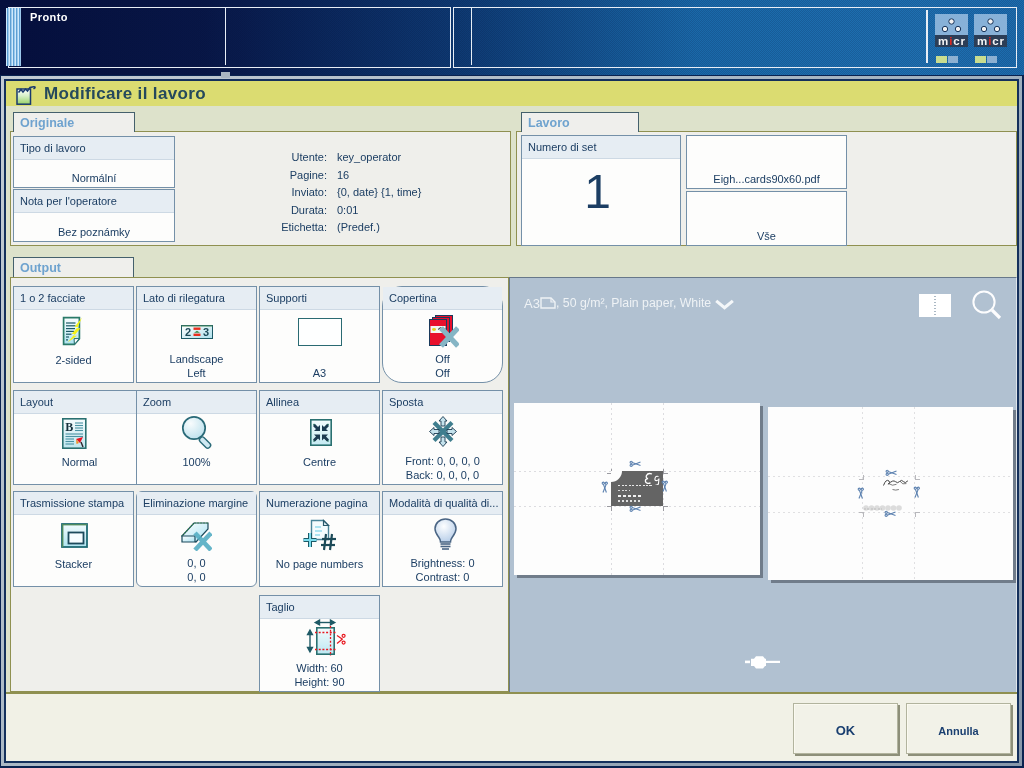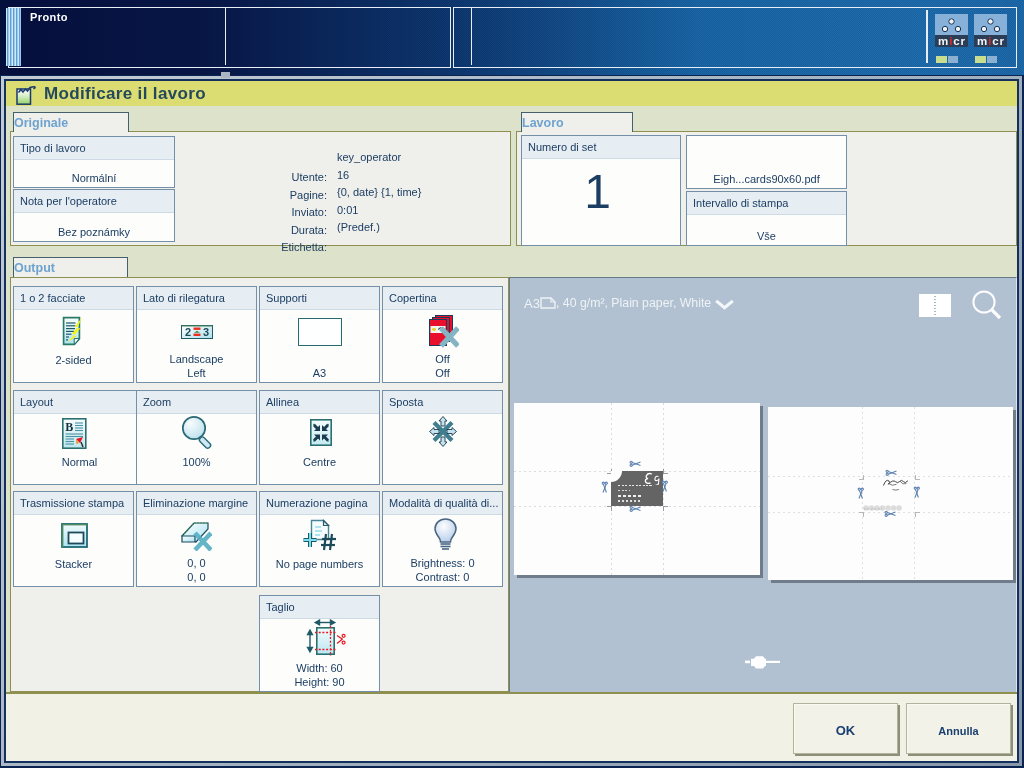--- a/index.html
+++ b/index.html
@@ -3,21 +3,21 @@
 <style>
   html,body{margin:0;padding:0;}
   body{width:1024px;height:768px;overflow:hidden;background:#0a2350;font-family:"Liberation Sans",sans-serif;}
   #root{position:absolute;left:0;top:0;width:1024px;height:768px;}
   .abs{position:absolute;}
   .optbtn{position:absolute;background:#fdfdfc;border:1px solid #7490a8;}
   .optbtn .hd{position:absolute;left:0;top:0;right:0;height:22px;background:#e6edf3;border-bottom:1px solid #cdd9e4;color:#1c3e63;font-size:11px;line-height:22px;padding-left:6px;white-space:nowrap;overflow:hidden;}
   .optbtn .cap{position:absolute;left:0;right:0;bottom:2px;text-align:center;color:#1c3e63;font-size:11px;line-height:13.5px;}
   .optbtn .cap1{position:absolute;left:0;right:0;bottom:15px;text-align:center;color:#1c3e63;font-size:11px;line-height:13.5px;}
   .optbtn .cap0{position:absolute;left:0;right:0;bottom:2px;text-align:center;color:#1c3e63;font-size:11px;line-height:13.5px;}
-  .tab{position:absolute;background:#efefec;border:1px solid #44606c;border-bottom:none;color:#6fa3cf;font-weight:bold;font-size:12.5px;z-index:3;}
+  .tab{position:absolute;background:#efefec;border:1px solid #44606c;border-bottom:none;color:#6fa3cf;font-weight:bold;font-size:12.5px;padding-left:6px;z-index:3;}
   .panel{position:absolute;background:#efefeb;border:1px solid #8f9050;}
   .icon{position:absolute;}
 </style></head>
 <body>
 <div id="root">
 
   <div class="abs" id="topbar" style="left:0;top:0;width:1024px;height:75px;background:linear-gradient(90deg,#050f3e 0%,#081748 20%,#0e3a74 45%,#1a69aa 68%,#1f70b2 90%,#1d6cae 100%);">
     <div class="abs" style="left:0;top:0;width:1024px;height:75px;background:conic-gradient(rgba(2,10,40,0.16) 25%,transparent 0 50%,rgba(2,10,40,0.16) 0 75%,transparent 0);background-size:2px 2px;"></div>
     <div class="abs" style="left:8px;top:7px;width:441px;height:59px;border:1px solid #e8eef6;"></div>
     <div class="abs" style="left:6px;top:8px;width:15px;height:58px;background:repeating-linear-gradient(90deg,#cfe9fb 0 1px,#5d9fd3 1px 2px,#9cc9ec 2px 3px);"></div>
@@ -78,41 +78,40 @@
 
   <div class="optbtn" style="left:13px;top:136px;width:160px;height:50px;">
     <div class="hd">Tipo di lavoro</div>
     <div class="cap0">Normální</div>
   </div>
   <div class="optbtn" style="left:13px;top:189px;width:160px;height:51px;">
     <div class="hd">Nota per l'operatore</div>
     <div class="cap0">Bez poznámky</div>
   </div>
 
-  <div class="abs" style="left:150px;top:149px;width:177px;color:#1c3e63;font-size:11px;line-height:17.5px;text-align:right;margin-top:20px;">
+  <div class="abs" style="left:150px;top:149px;width:177px;color:#1c3e63;font-size:11px;line-height:17.5px;text-align:right;">
     Utente:<br>Pagine:<br>Inviato:<br>Durata:<br>Etichetta:
   </div>
   <div class="abs" style="left:337px;top:149px;color:#1c3e63;font-size:11px;line-height:17.5px;white-space:pre;">key_operator
 16
 {0, date} {1, time}
 0:01
 (Predef.)</div>
 
   <div class="tab" style="left:521px;top:112px;width:110px;height:19px;line-height:20px;">Lavoro</div>
   <div class="panel" style="left:516px;top:131px;width:499px;height:113px;"></div>
 
   <div class="optbtn" style="left:521px;top:135px;width:158px;height:109px;">
     <div class="hd">Numero di set</div>
     <div class="abs" style="left:0;right:0;top:21px;bottom:0;text-align:center;color:#1c3e63;font-size:48px;line-height:69px;text-indent:-7px;">1</div>
   </div>
   <div class="optbtn" style="left:686px;top:135px;width:159px;height:52px;">
     <div class="cap0">Eigh...cards90x60.pdf</div>
   </div>
   <div class="optbtn" style="left:686px;top:191px;width:159px;height:53px;">
-    <div class="hd">Intervallo di stampa</div>
     <div class="cap0">Vše</div>
   </div>
 
   <div class="tab" style="left:13px;top:257px;width:113px;height:19px;line-height:20px;">Output</div>
   <div class="panel" style="left:10px;top:277px;width:497px;height:413px;"></div>
 
   <div class="optbtn" style="left:13px;top:286px;width:119px;height:95px;">
     <div class="hd">1 o 2 facciate</div>
     <svg class="icon" style="left:48px;top:29px;" width="22" height="30" viewBox="0 0 22 30">
       <defs>
@@ -154,21 +153,21 @@
       <path d="M13 7.8 l3 -2 l3 2 z" fill="#3a8a4a"></path>
       <rect x="12.5" y="8.6" width="7" height="2.4" fill="#e83020"></rect>
     </svg>
     <div class="cap">Landscape<br>Left</div>
   </div>
   <div class="optbtn" style="left:259px;top:286px;width:119px;height:95px;">
     <div class="hd">Supporti</div>
     <div class="abs" style="left:38px;top:31px;width:42px;height:26px;background:#feffff;border:1.5px solid #2a6a72;"></div>
     <div class="cap0">A3</div>
   </div>
-  <div class="optbtn" style="left:382px;top:286px;width:119px;height:95px;">
+  <div class="optbtn" style="left:382px;top:286px;width:119px;height:95px;border-radius:20px;">
     <div class="hd">Copertina</div>
     <svg class="icon" style="left:46px;top:28px;" width="30" height="33" viewBox="0 0 30 33">
       <rect x="6.5" y="0.5" width="17" height="24" fill="#e8102c" stroke="#1a3a5c"></rect>
       <rect x="3.5" y="2.5" width="17" height="24" fill="#e8102c" stroke="#1a3a5c"></rect>
       <rect x="0.5" y="4.5" width="17" height="26" fill="#e8102c" stroke="#1a3a5c"></rect>
       <rect x="1.5" y="11" width="15" height="7" fill="#f2f6f2"></rect>
       <ellipse cx="5" cy="14.5" rx="2" ry="1.4" fill="#e8d020"></ellipse>
       <path d="M9 14.5 q2 -3 4.5 -1 q1.5 1 3 0.5" stroke="#222" stroke-width="1" fill="none"></path>
       <g stroke="#85b5c5" stroke-width="5.4">
         <line x1="12" y1="13" x2="29" y2="31"></line>
@@ -252,39 +251,40 @@
           <line x1="5" y1="6.5" x2="23" y2="24.5"></line>
           <line x1="23" y1="6.5" x2="5" y2="24.5"></line>
         </g>
       <g fill="#c4e2ec" stroke="#1a3a50" stroke-width="0.9">
         <path d="M14 0.5 l4 4.5 h-2 v5 h-4 v-5 h-2 z"></path>
         <path d="M14 30.5 l4 -4.5 h-2 v-5 h-4 v5 h-2 z"></path>
         <path d="M0.5 15.5 l4.5 -4 v2 h5 v4 h-5 v2 z"></path>
         <path d="M27.5 15.5 l-4.5 -4 v2 h-5 v4 h5 v2 z"></path>
       </g>
     </svg>
+    <div class="cap">Front: 0, 0, 0, 0<br>Back: 0, 0, 0, 0</div>
   </div>
 
   <div class="optbtn" style="left:13px;top:491px;width:119px;height:94px;">
     <div class="hd">Trasmissione stampa</div>
     <svg class="icon" style="left:47px;top:31px;" width="27" height="25" viewBox="0 0 27 25">
       <defs>
           <linearGradient id="pg5" x1="0" y1="0" x2="0" y2="1">
             <stop offset="0" stop-color="#f2fbfd"></stop>
             <stop offset="1" stop-color="#aee4f0"></stop>
           </linearGradient>
         </defs>
       <rect x="1" y="1" width="25" height="23" fill="url(#pg5)" stroke="#1f6a74" stroke-width="1.8"></rect>
       <rect x="1" y="1" width="25" height="1.4" fill="#4e8a5e"></rect>
       <rect x="1" y="1" width="1.4" height="23" fill="#4e8a5e"></rect>
       <rect x="7.5" y="9.5" width="15" height="11" fill="#f6fdff" stroke="#1c4a5c" stroke-width="1.8"></rect>
     </svg>
     <div class="cap1">Stacker</div>
   </div>
-  <div class="optbtn" style="left:136px;top:491px;width:119px;height:94px;">
+  <div class="optbtn" style="left:136px;top:491px;width:119px;height:94px;border-radius:6px;">
     <div class="hd">Eliminazione margine</div>
     <svg class="icon" style="left:44px;top:29px;" width="31" height="30" viewBox="0 0 31 30">
       <defs>
           <linearGradient id="pg6" x1="0" y1="0" x2="1" y2="1">
             <stop offset="0" stop-color="#ffffff"></stop>
             <stop offset="1" stop-color="#a8e2f2"></stop>
           </linearGradient>
         </defs>
       <path d="M1 15 L13 2 h14 v6 L15 21 z" fill="url(#pg6)" stroke="#1c4a5c" stroke-width="1.2"></path>
       <path d="M1 15 L13 2 h14" fill="none" stroke="#3a8a4a" stroke-width="1.2" stroke-dasharray="1.5 1.5"></path>
@@ -370,21 +370,21 @@
     </svg>
     <div class="cap">Width: 60<br>Height: 90</div>
   </div>
 
   <div class="abs" id="preview" style="left:509px;top:277px;width:508px;height:416px;background:#b1c1d1;border-top:1px solid #67788a;border-left:1px solid #67788a;border-right:1px solid #dfe5ea;box-sizing:border-box;"></div>
   <div class="abs" style="left:524px;top:296px;color:#eef2f5;font-size:13px;">A3</div>
   <svg class="abs" style="left:540px;top:297px;" width="16" height="12" viewBox="0 0 16 12">
     <path d="M1 1 h10 l4 4 v6 h-14 z" fill="none" stroke="#eef2f5" stroke-width="1.4"></path>
     <path d="M11 1 v4 h4" fill="none" stroke="#eef2f5" stroke-width="1.2"></path>
   </svg>
-  <div class="abs" style="left:556px;top:296px;color:#eef2f5;font-size:12.3px;">, 40 g/m², Plain paper, White</div>
+  <div class="abs" style="left:556px;top:296px;color:#eef2f5;font-size:12.3px;">, 50 g/m², Plain paper, White</div>
   <svg class="abs" style="left:714px;top:299px;" width="22" height="12" viewBox="0 0 23 13">
     <path d="M2 2 l9 7.5 L20 2" fill="none" stroke="#f4f7f9" stroke-width="3.4"></path>
   </svg>
   <div class="abs" style="left:919px;top:294px;width:32px;height:23px;background:#fff;"></div>
   <div class="abs" style="left:934px;top:296px;width:2px;height:19px;background:repeating-linear-gradient(#aab8c4 0 1.5px,#fff 1.5px 3px);"></div>
   <svg class="abs" style="left:970px;top:289px;" width="36" height="36" viewBox="0 0 36 36">
     <circle cx="14" cy="13" r="10.6" fill="none" stroke="#fdfdfe" stroke-width="2"></circle>
     <line x1="22" y1="21" x2="30" y2="29" stroke="#fdfdfe" stroke-width="3.2"></line>
   </svg>
 

